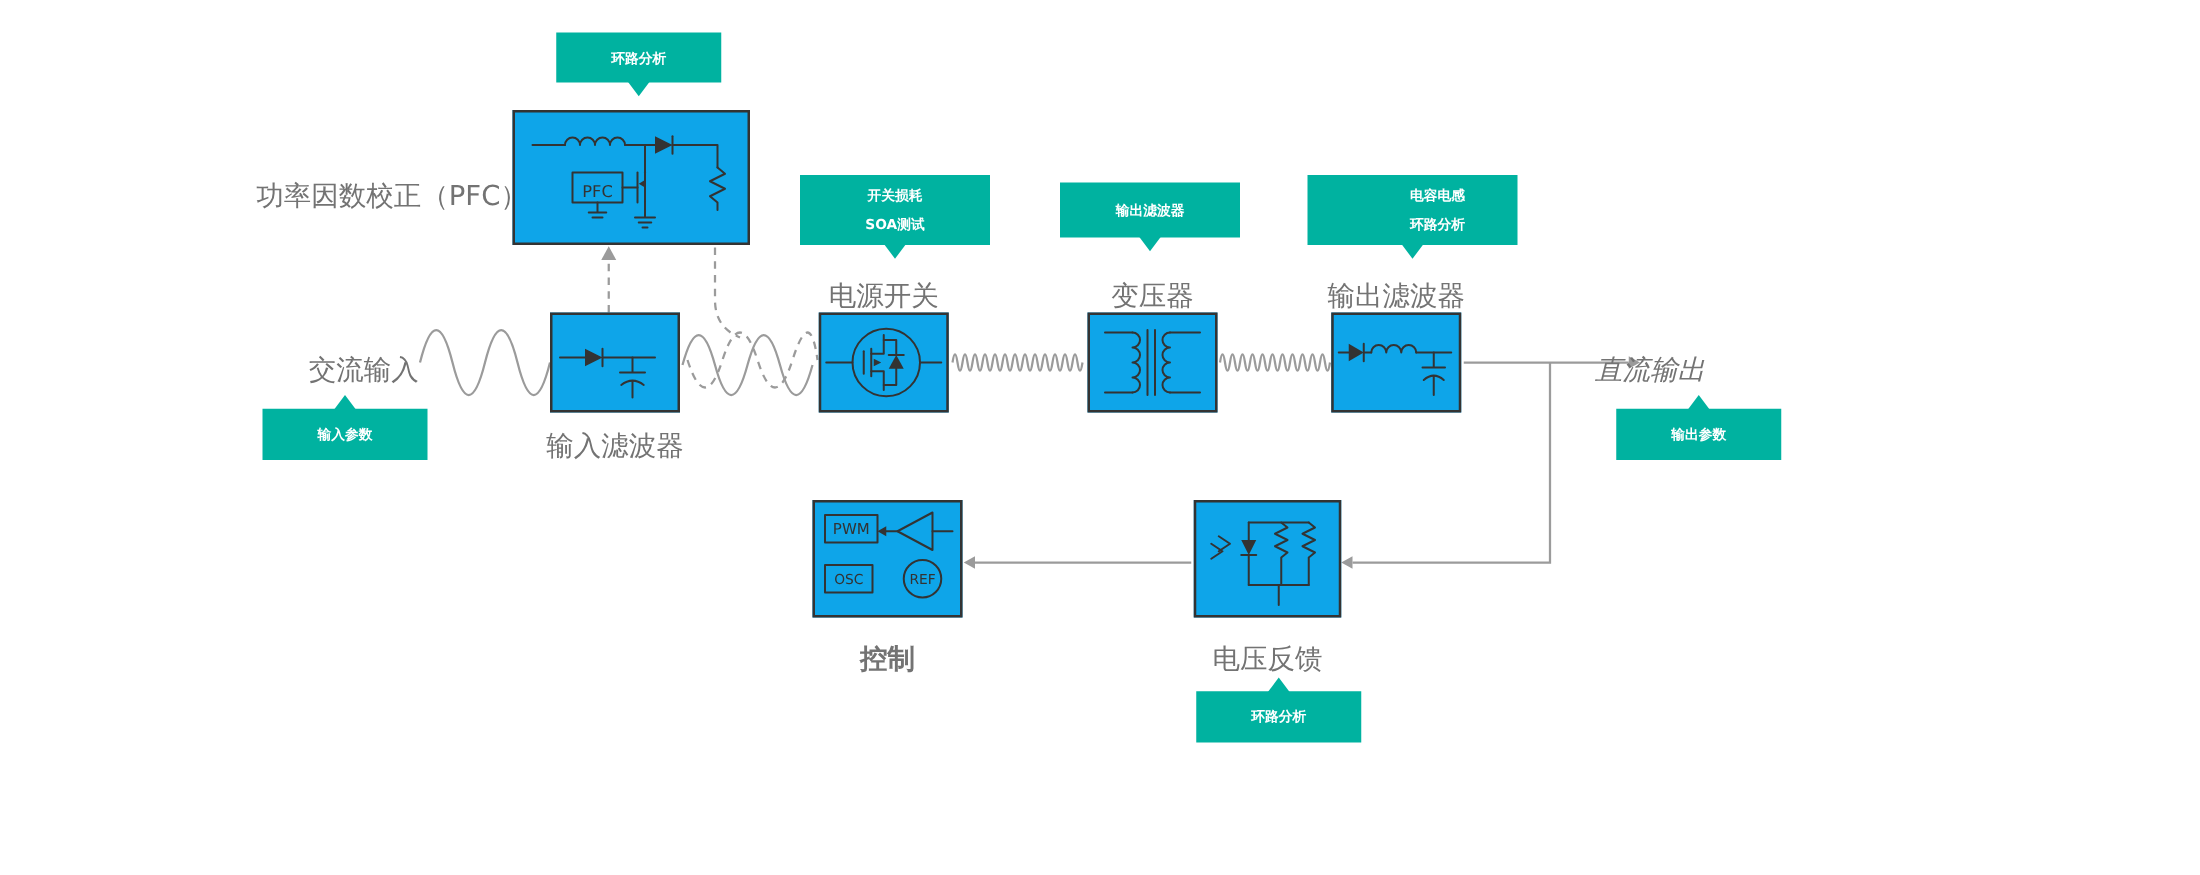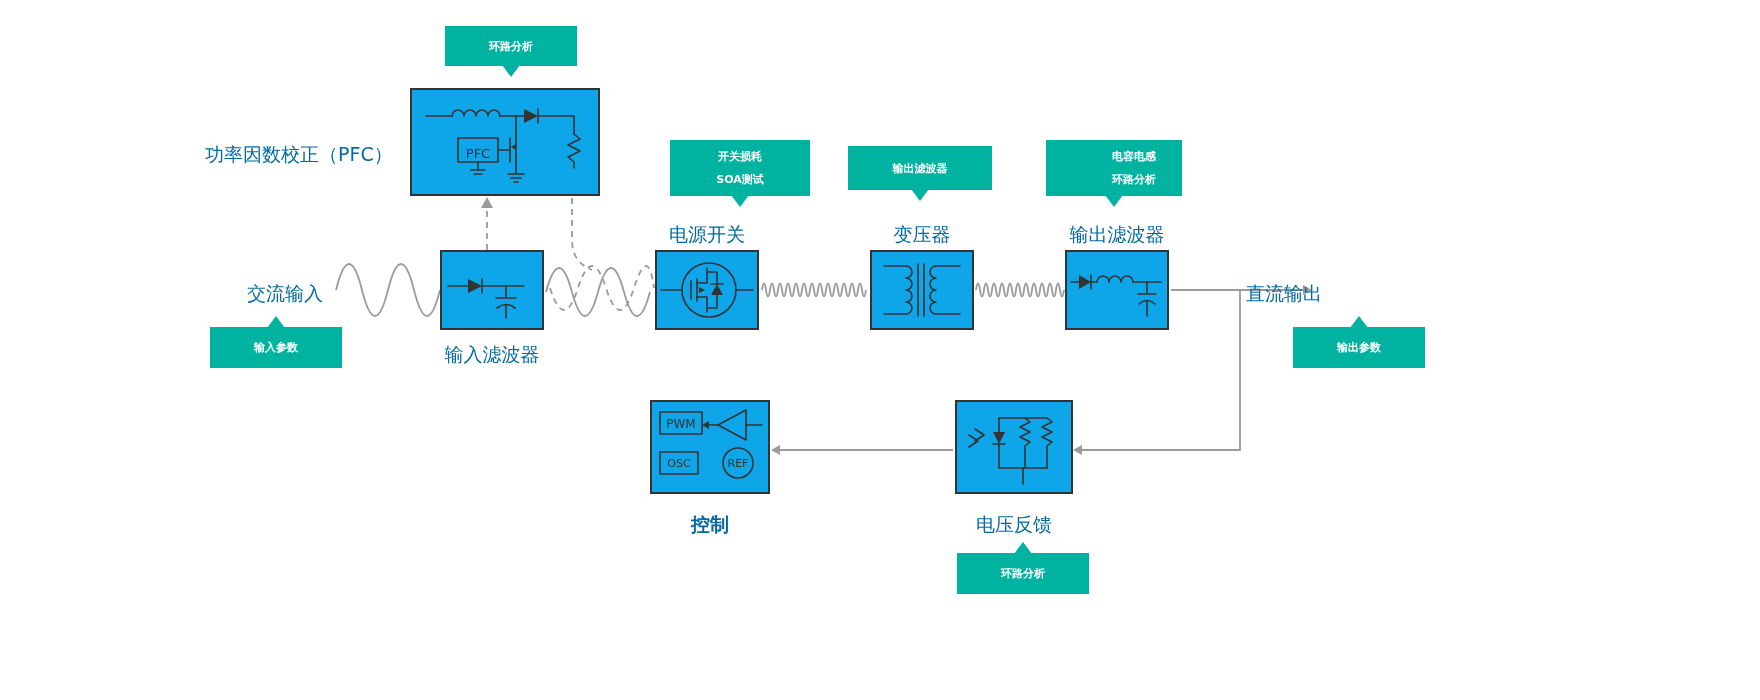--- a/index.html
+++ b/index.html
@@ -14,21 +14,21 @@
   }
   .wires{position:absolute;left:0;top:0;width:1760px;height:700px;pointer-events:none;}
   .cl{stroke:var(--line);stroke-width:1.8;fill:none;}
   .cld{stroke:var(--line);stroke-width:1.8;fill:none;stroke-dasharray:6 5;}
   .cf{fill:var(--line);stroke:none;}
   .block{position:absolute;border:2px solid var(--stroke);background:#0ea5e9;box-sizing:border-box;}
   .block svg{display:block;width:100%;height:100%;}
   .s{stroke:var(--stroke);stroke-width:1.6;fill:none;stroke-linecap:round;stroke-linejoin:round;}
   .sf{fill:var(--stroke);stroke:none;}
   .st{fill:var(--stroke);font-family:"DejaVu Sans","Liberation Sans",sans-serif;font-weight:500;}
-  .lbl{position:absolute;font-size:19px;white-space:nowrap;color:#0369a1;}
+  .lbl{position:absolute;font-size:22px;white-space:nowrap;color:#737373;}
   .lbl.center{transform:translateX(-50%);}
   .callout{
     position:absolute;background:var(--accent);color:#fff;font-weight:700;font-size:11px;
     line-height:23px;display:flex;flex-direction:column;align-items:center;justify-content:center;
     text-align:center;box-sizing:border-box;
   }
   .pointer{position:absolute;width:0;height:0;left:50%;transform:translateX(-50%);}
   .pointer.down{border-left:9px solid transparent;border-right:9px solid transparent;border-top:12px solid var(--accent);bottom:-11px;}
   .pointer.up{border-left:9px solid transparent;border-right:9px solid transparent;border-bottom:12px solid var(--accent);top:-11px;}
 </style>
@@ -164,41 +164,41 @@
       <path class="s" d="M66,66 V82"></path>
     </svg>
   </div>
 
   <div class="lbl" style="left:205px;top:142px;">功率因数校正（PFC）</div>
   <div class="lbl" style="left:247px;top:281px;">交流输入</div>
   <div class="lbl center" style="left:492px;top:342px;">输入滤波器</div>
   <div class="lbl center" style="left:707px;top:222px;">电源开关</div>
   <div class="lbl center" style="left:922px;top:222px;">变压器</div>
   <div class="lbl center" style="left:1117px;top:222px;">输出滤波器</div>
-  <div class="lbl" style="left:1246px;top:281px;">直流输出</div>
+  <div class="lbl" style="left:1276px;top:281px;font-style:italic;">直流输出</div>
   <div class="lbl center" style="left:710px;top:512px;font-weight:bold;">控制</div>
   <div class="lbl center" style="left:1014px;top:512px;">电压反馈</div>
 
   <div class="callout" style="left:445px;top:26px;width:132px;height:40px;">
     <span>环路分析</span>
     <div class="pointer down"></div>
   </div>
 
-  <div class="callout" style="left:640px;top:140px;width:140px;height:56px;margin-left:30px;">
+  <div class="callout" style="left:640px;top:140px;width:152px;height:56px;">
     <span>开关损耗</span>
     <span>SOA测试</span>
     <div class="pointer down"></div>
   </div>
 
   <div class="callout" style="left:848px;top:146px;width:144px;height:44px;">
     <span>输出滤波器</span>
     <div class="pointer down"></div>
   </div>
 
-  <div class="callout" style="left:1046px;top:140px;width:136px;height:56px;padding-left:40px;">
+  <div class="callout" style="left:1046px;top:140px;width:168px;height:56px;padding-left:40px;">
     <span>电容电感</span>
     <span>环路分析</span>
     <div class="pointer down"></div>
   </div>
 
   <div class="callout" style="left:210px;top:327px;width:132px;height:41px;">
     <span>输入参数</span>
     <div class="pointer up"></div>
   </div>
 

